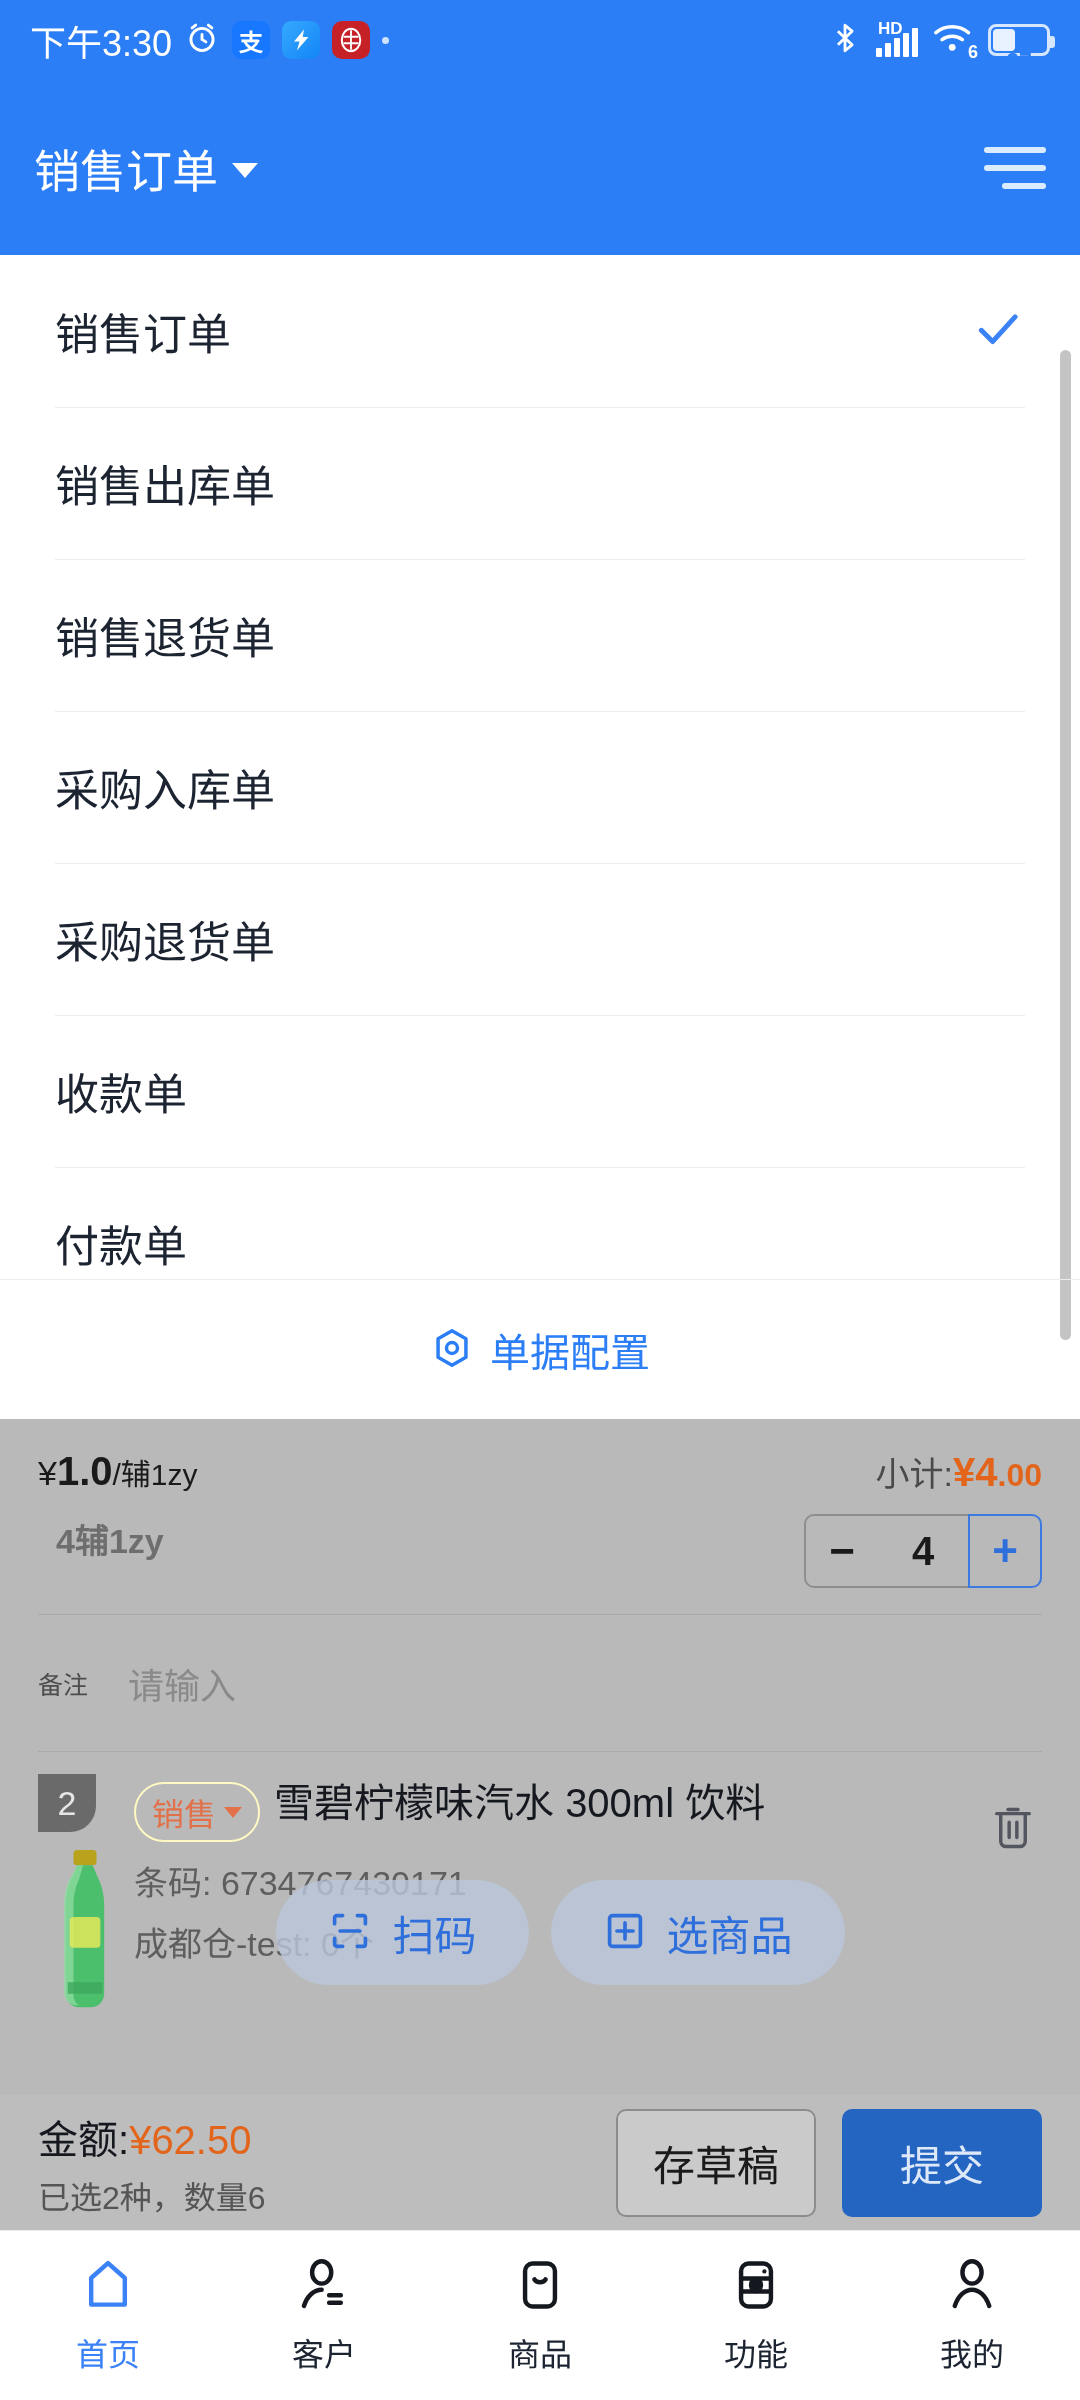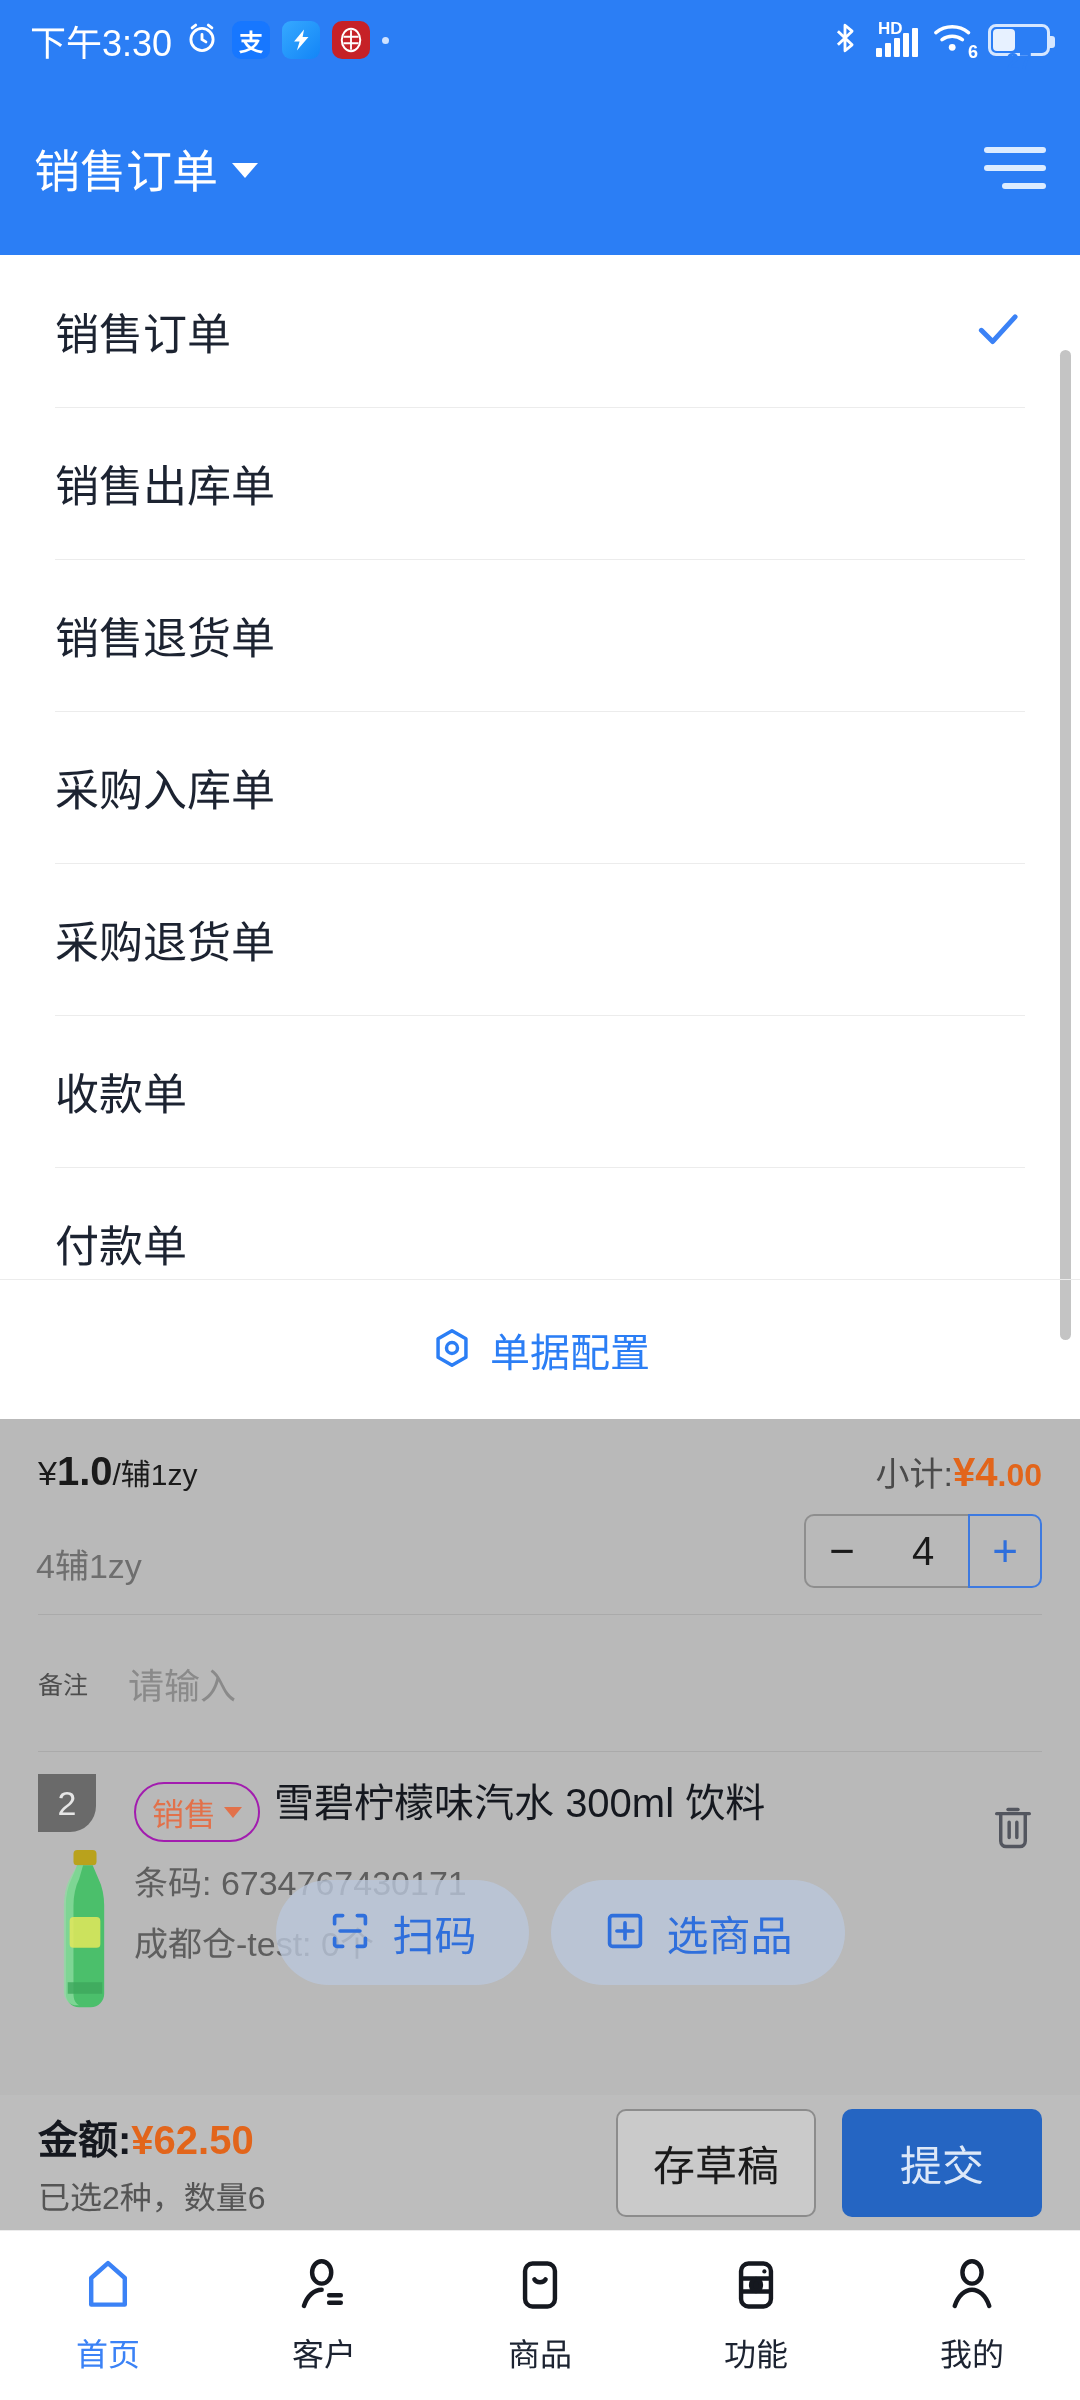--- a/index.html
+++ b/index.html
@@ -107,22 +107,23 @@
     padding:28px 38px 0 38px;
   }
   .price-left{ font-size:34px; color:#1a1a1a; }
   .price-left .big{ font-size:40px; font-weight:700; }
   .price-left .small{ font-size:30px; }
   .subtotal{ font-size:34px; color:#4a4a4a; }
   .subtotal .amt{ color:#e2651b; font-weight:700; font-size:40px; }
   .subtotal .amt .dec{ font-size:32px; }
 
   .qty-row{
-    display:flex; align-items:flex-end; justify-content:space-between;
-    padding:18px 38px 26px 36px;
+    display:flex; align-items:flex-start; justify-content:space-between;
+    padding:18px 38px 26px 56px;
+    font-weight:bold;
   }
   .qty-label{ font-size:34px; color:#6e6e6e; }
   .stepper{ display:flex; align-items:stretch; height:74px; }
   .st-btn{
     width:74px; display:flex; align-items:center; justify-content:center;
     border:2px solid #8e8e8e; font-size:44px; color:#1a1a1a; cursor:pointer;
     background:transparent;
   }
   .st-minus{ border-radius:10px 0 0 10px; border-right:none; }
   .st-val{
@@ -143,21 +144,21 @@
   .item-badge{
     position:absolute; left:38px; top:22px; width:58px; height:58px;
     background:#6a6a6a; color:#e6e6e6; font-size:34px;
     display:flex; align-items:center; justify-content:center;
     border-radius:0 0 26px 0;
   }
   .item-main{ margin-left:96px; }
   .item-title-line{ display:flex; align-items:flex-start; gap:14px; }
   .tag-sale{
     flex:none; margin-top:4px;
-    border:2px solid #a21caf; color:#e2714a; border-radius:32px;
+    border:2px solid #fef9c3; color:#e2714a; border-radius:32px;
     padding:5px 16px; font-size:32px; display:flex; align-items:center; gap:8px;
   }
   .tag-caret{
     width:0;height:0;border-left:9px solid transparent;
     border-right:9px solid transparent;border-top:11px solid #e2714a;
   }
   .item-name{ font-size:40px; color:#15181f; line-height:1.28; flex:1; }
   .item-sub{ font-size:34px; color:#5e5e5e; margin-top:14px; }
   .item-stock{ font-size:34px; color:#5e5e5e; margin-top:12px; }
   .item-del{ position:absolute; right:44px; top:50px; cursor:pointer; }
@@ -176,21 +177,21 @@
     cursor:pointer;
   }
   .fab .flabel{ font-size:42px; color:#2f6fdc; }
 
   
   .summary{
     position:absolute; left:0; bottom:170px; width:1080px; height:135px;
     background:#bdbdbd; display:flex; align-items:center; padding:0 38px;
   }
   .sum-left{ display:flex; flex-direction:column; gap:6px; }
-  .sum-amount{ font-size:40px; color:#15181f; font-weight:700; }
+  .sum-amount{ font-size:40px; color:#15181f; font-weight:400; }
   .sum-amount .money{ color:#e2651b; }
   .sum-sub{ font-size:32px; color:#555; }
   .sum-btns{ margin-left:auto; display:flex; align-items:center; gap:26px; }
   .btn-draft{
     width:200px; height:108px; border:2px solid #8c8c8c; border-radius:10px;
     background:#cacaca; color:#1a1a1a; font-size:42px;
     display:flex; align-items:center; justify-content:center; cursor:pointer;
   }
   .btn-submit{
     width:200px; height:108px; border-radius:10px; background:#2565c2;

